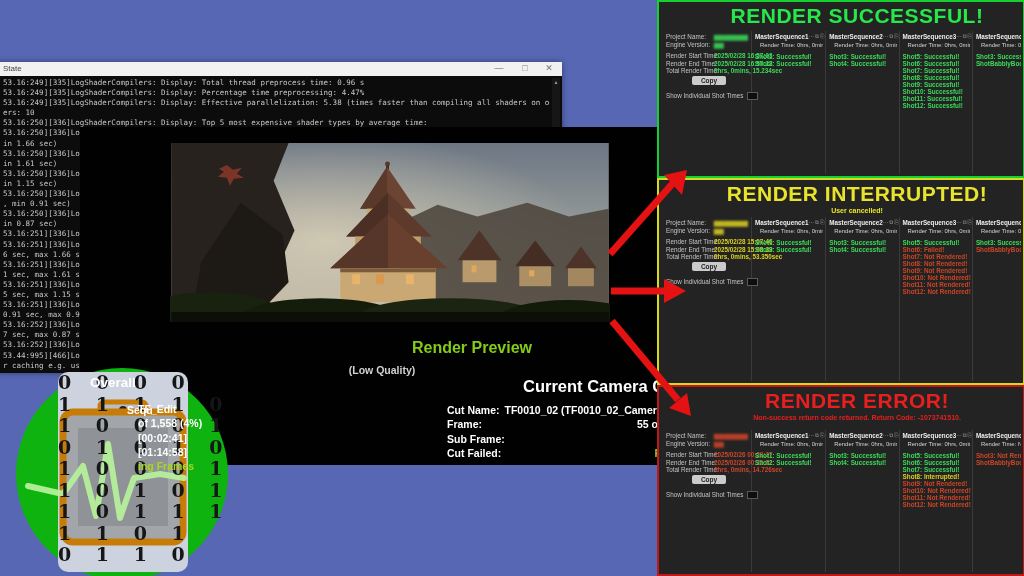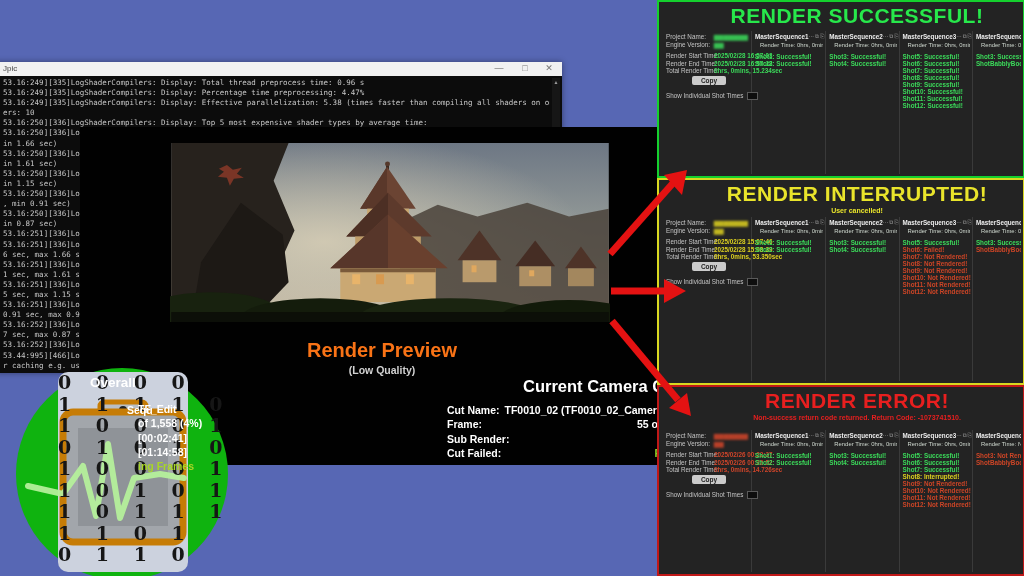--- a/index.html
+++ b/index.html
@@ -12,22 +12,22 @@
     font-size:8px;color:#444;line-height:14px;}
   #console-title{position:absolute;left:9px;top:0;}
   .win-btn{position:absolute;top:0;width:18px;text-align:center;color:#777;font-size:9px;line-height:13px;}
   #console-body{position:absolute;left:9px;top:16px;right:12px;bottom:0;overflow:hidden;
     font-family:"DejaVu Sans Mono",monospace;font-size:7.5px;line-height:10.1px;color:#c9c9c9;white-space:pre;}
   #console-scrollbar{position:absolute;right:2px;top:16px;bottom:2px;width:8px;background:#161616;}
   #console-scroll-up{position:absolute;top:0;left:0;width:8px;text-align:center;color:#9a9a9a;font-size:5px;line-height:8px;}
   
   #preview-window{left:80px;top:127px;width:620px;height:338px;background:#010101;overflow:hidden;}
   #preview-image{position:absolute;left:90px;top:16px;width:440px;height:179px;}
-  #preview-title{position:absolute;left:152px;top:212px;width:300px;text-align:center;
-    color:#f97316;font-size:20px;font-weight:bold;}
+  #preview-title{position:absolute;left:152px;top:212px;width:300px;text-align:right;
+    color:#84cc16;font-size:16px;font-weight:bold;}
   #preview-subtitle{position:absolute;left:152px;top:237px;width:300px;text-align:center;
     color:#d2d2d2;font-size:10.5px;font-weight:bold;}
   #overall-heading{position:absolute;left:10px;top:248px;color:#fff;font-size:13.5px;font-weight:bold;z-index:6;}
   #sequence-fragment{position:absolute;left:47px;top:277px;color:#fff;font-size:10.5px;font-weight:bold;z-index:6;}
   #overall-values{position:absolute;left:58px;top:275px;width:96px;z-index:6;}
   #overall-values div{font-size:10.5px;font-weight:bold;line-height:14.3px;color:#fff;white-space:nowrap;}
   #camera-cut-heading{position:absolute;left:443px;top:250px;width:260px;color:#fff;
     font-size:16.5px;font-weight:bold;white-space:nowrap;}
   #cut-rows{position:absolute;left:367px;top:276px;width:253px;}
   .cut-row{display:flex;justify-content:space-between;font-size:10.5px;font-weight:bold;
@@ -59,21 +59,21 @@
   #logo-digits{position:absolute;left:58px;top:372px;z-index:5;}
   #logo-digits div{font-family:"DejaVu Serif",serif;font-weight:bold;font-size:19px;line-height:21.5px;
     letter-spacing:9px;color:#161616;white-space:pre;}
   #arrows{left:0;top:0;z-index:9;pointer-events:none;}
 </style>
 </head>
 <body>
 
 <div class="abs" id="console-window">
   <div id="console-titlebar">
-    <span id="console-title">Jpic</span>
+    <span id="console-title">State</span>
     <span class="win-btn" style="right:54px;">—</span>
     <span class="win-btn" style="right:28px;">□</span>
     <span class="win-btn" style="right:4px;">✕</span>
   </div>
   <div id="console-body"><div>53.16:249][335]LogShaderCompilers: Display: Total thread preprocess time: 0.96 s</div><div>53.16:249][335]LogShaderCompilers: Display: Percentage time preprocessing: 4.47%</div><div>53.16:249][335]LogShaderCompilers: Display: Effective parallelization: 5.38 (times faster than compiling all shaders on one thread). Compare with</div><div>ers: 10</div><div>53.16:250][336]LogShaderCompilers: Display: Top 5 most expensive shader types by average time:</div><div>53.16:250][336]LogShaderCompilers: Display:     TMaterialCHSFPrecomputedVolumetricLightmapLightingPolicy (compiled    1 times, average 1.66 sec,</div><div>in 1.66 sec)</div><div>53.16:250][336]LogSha</div><div>in 1.61 sec)</div><div>53.16:250][336]LogSha</div><div>in 1.15 sec)</div><div>53.16:250][336]LogSha</div><div>, min 0.91 sec)</div><div>53.16:250][336]LogSha</div><div>in 0.87 sec)</div><div>53.16:251][336]LogSha</div><div>53.16:251][336]LogSha</div><div>6 sec, max 1.66 sec,</div><div>53.16:251][336]LogSha</div><div>1 sec, max 1.61 sec,</div><div>53.16:251][336]LogSha</div><div>5 sec, max 1.15 sec,</div><div>53.16:251][336]LogSha</div><div>0.91 sec, max 0.91 se</div><div>53.16:252][336]LogSha</div><div>7 sec, max 0.87 sec,</div><div>53.16:252][336]LogSha</div><div>53.44:995][466]LogCor</div><div>r caching e.g. using s</div></div>
   <div id="console-scrollbar">
     <span id="console-scroll-up">▲</span>
   </div>
 </div>
 
@@ -142,21 +142,21 @@
   <div id="cut-rows">
       <div class="cut-row">
         <span>Cut Name:</span>
         <span style="color: rgb(255, 255, 255);">TF0010_02 (TF0010_02_Camera) (1 of 3</span>
       </div>
       <div class="cut-row">
         <span>Frame:</span>
         <span style="color: rgb(255, 255, 255);">55 of 141 (39</span>
       </div>
       <div class="cut-row">
-        <span>Sub Render:</span>
+        <span>Sub Frame:</span>
         <span style="color: rgb(255, 255, 255);">1 of </span>
       </div>
       <div class="cut-row">
         <span>Cut Failed:</span>
         <span style="color: rgb(143, 211, 42);">Renderin</span>
       </div>
     </div>
 </div>
 
 <div class="abs" style="left:80px;top:127px;width:620px;height:338px;pointer-events:none;z-index:6;">

